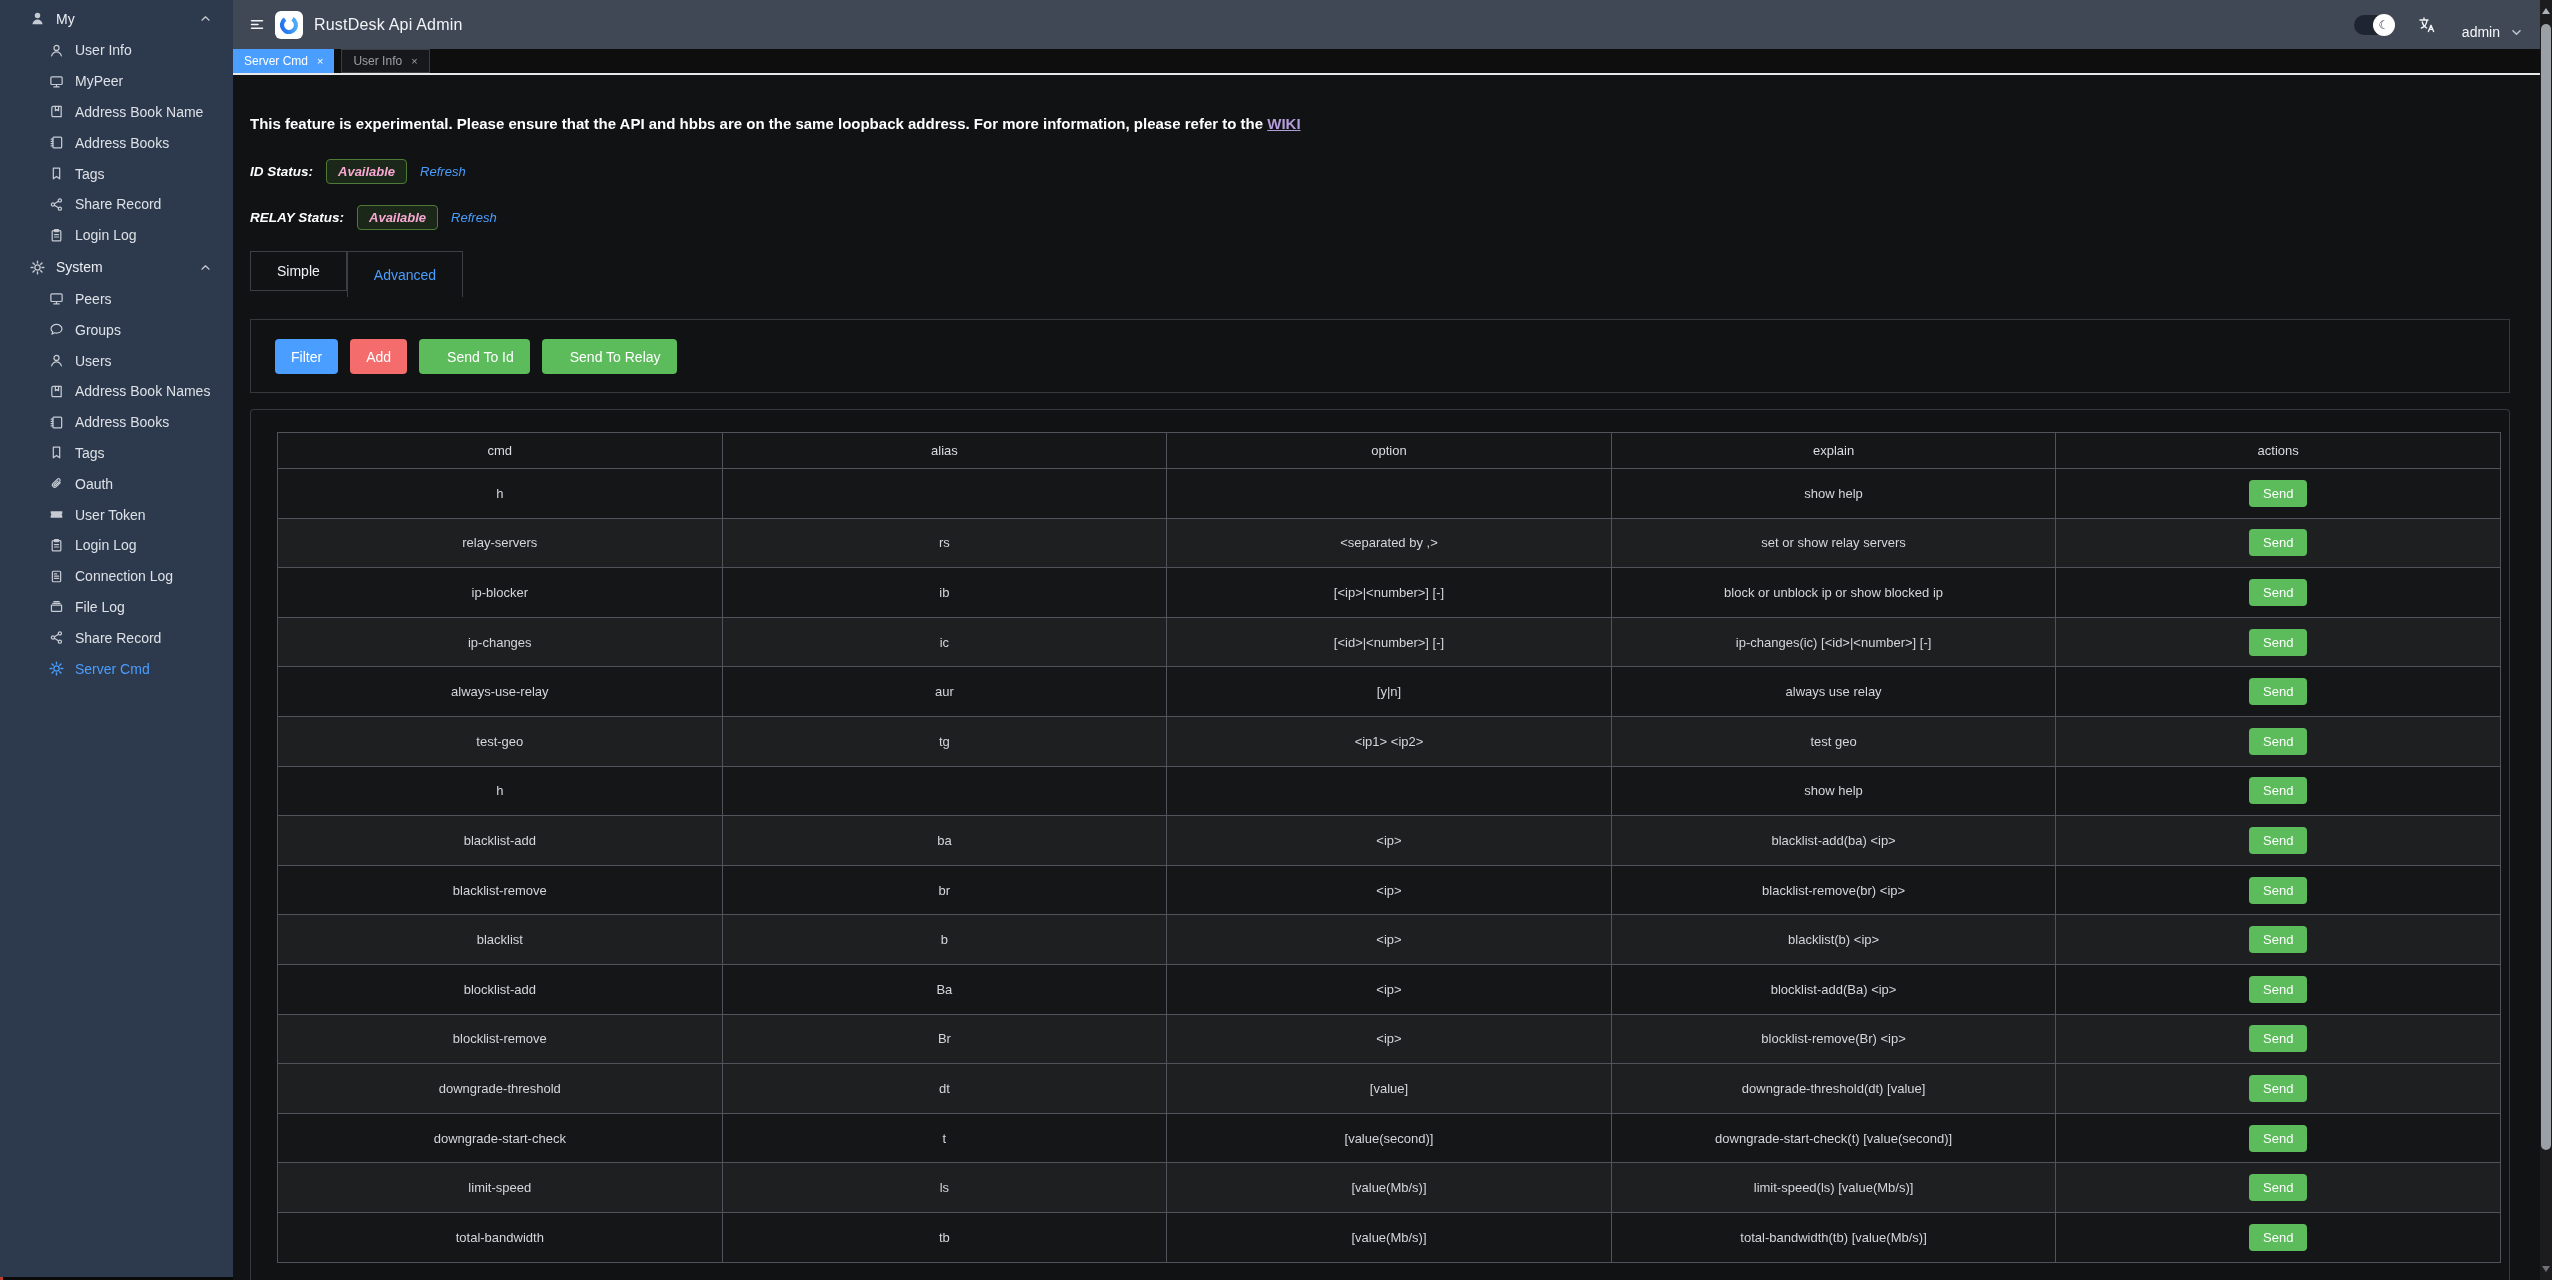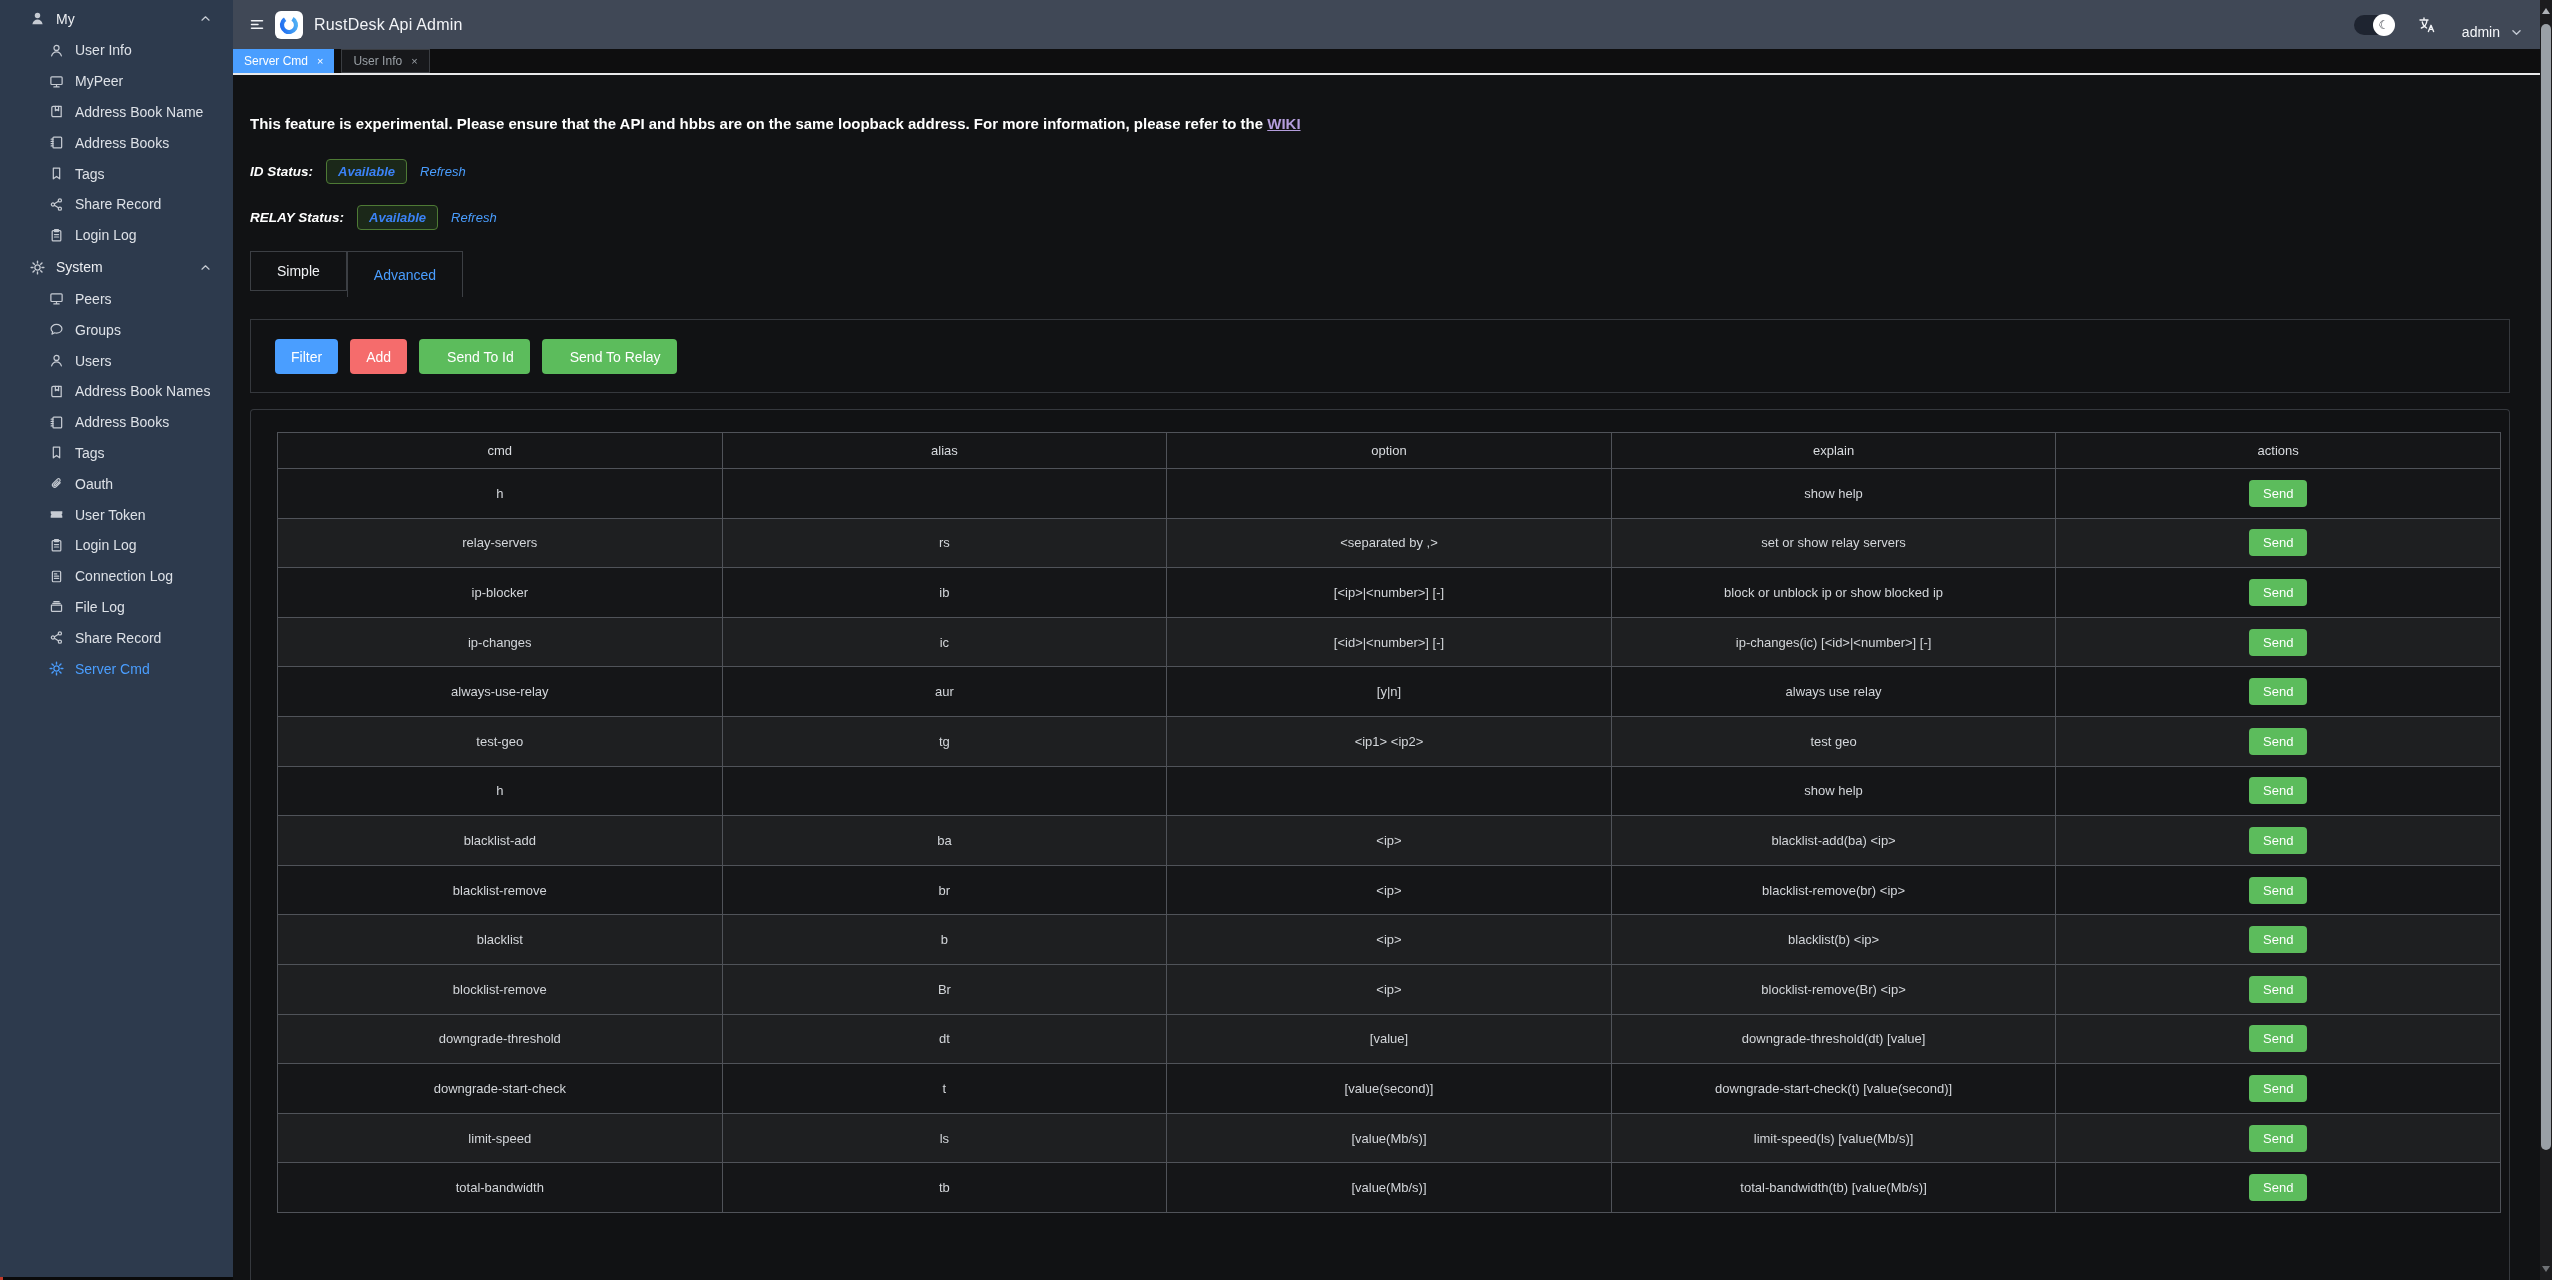--- a/index.html
+++ b/index.html
@@ -39,21 +39,21 @@
   .wtab.active { background:#4a9eff; color:#fff; border:none; }
   .wtab .close { font-size:11px; cursor:pointer; }
   .tab-underline { position:absolute; left:233px; top:73px; width:2307px; height:2px; background:#e9e9ea; }
 
   
   .content { position:absolute; left:233px; top:75px; width:2307px; height:1205px; background:#111214; }
   .notice { position:absolute; left:17px; top:40px; font-size:15px; font-weight:bold; color:#ffffff; }
   .notice a { color:#b39ddb; text-decoration:underline; cursor:pointer; }
   .status-row { position:absolute; left:17px; display:flex; align-items:center; gap:13px;font-style:italic; }
   .status-label { font-size:13.5px; font-weight:bold; color:#ffffff; }
-  .badge { font-size:13px; font-weight:bold; color:#3b82f6; background:rgba(103,194,58,.13); border:1px solid #4e7a35; border-radius:4px; padding:4px 11px; }
+  .badge { font-size:13px; font-weight:bold; color:#f9a8d4; background:rgba(103,194,58,.13); border:1px solid #4e7a35; border-radius:4px; padding:4px 11px; }
   .refresh { font-size:13px; color:#4a9eff; cursor:pointer; }
 
   .modetabs { position:absolute; left:17px; top:176px; display:flex; align-items:flex-start; }
   .modetab { display:flex; align-items:center; justify-content:center; min-width:88px; height:40px; padding:0 26px; font-size:14px; color:#f0f2f5; background:transparent; border:1px solid #3c3f44; cursor:pointer; }
   .modetab.active { color:#4a9eff; height:46px; border-bottom:none; }
 
   .panel { position:absolute; left:17px; width:2260px; border:1px solid #35383d; border-radius:0; background:transparent; }
   .toolbar-panel { top:244px; height:74px; }
   .toolbar { display:flex; align-items:center; gap:12px; padding:19px 0 0 24px; }
   .btn { display:inline-flex; align-items:center; justify-content:center; height:35px; padding:0 16px; border:none; border-radius:4px; color:#fff; font-size:14px; font-family:"Liberation Sans",sans-serif; cursor:pointer; }
@@ -457,20 +457,27 @@
               <td>blacklist-remove(br) &lt;ip&gt;</td>
               <td><button class="send-btn">Send</button></td>
             </tr>
             <tr class="even">
               <td>blacklist</td>
               <td>b</td>
               <td>&lt;ip&gt;</td>
               <td>blacklist(b) &lt;ip&gt;</td>
               <td><button class="send-btn">Send</button></td>
             </tr>
+            <tr class="odd">
+              <td>blocklist-add</td>
+              <td>Ba</td>
+              <td>&lt;ip&gt;</td>
+              <td>blocklist-add(Ba) &lt;ip&gt;</td>
+              <td><button class="send-btn">Send</button></td>
+            </tr>
             <tr class="even">
               <td>blocklist-remove</td>
               <td>Br</td>
               <td>&lt;ip&gt;</td>
               <td>blocklist-remove(Br) &lt;ip&gt;</td>
               <td><button class="send-btn">Send</button></td>
             </tr>
             <tr class="even">
               <td>downgrade-threshold</td>
               <td>dt</td>

